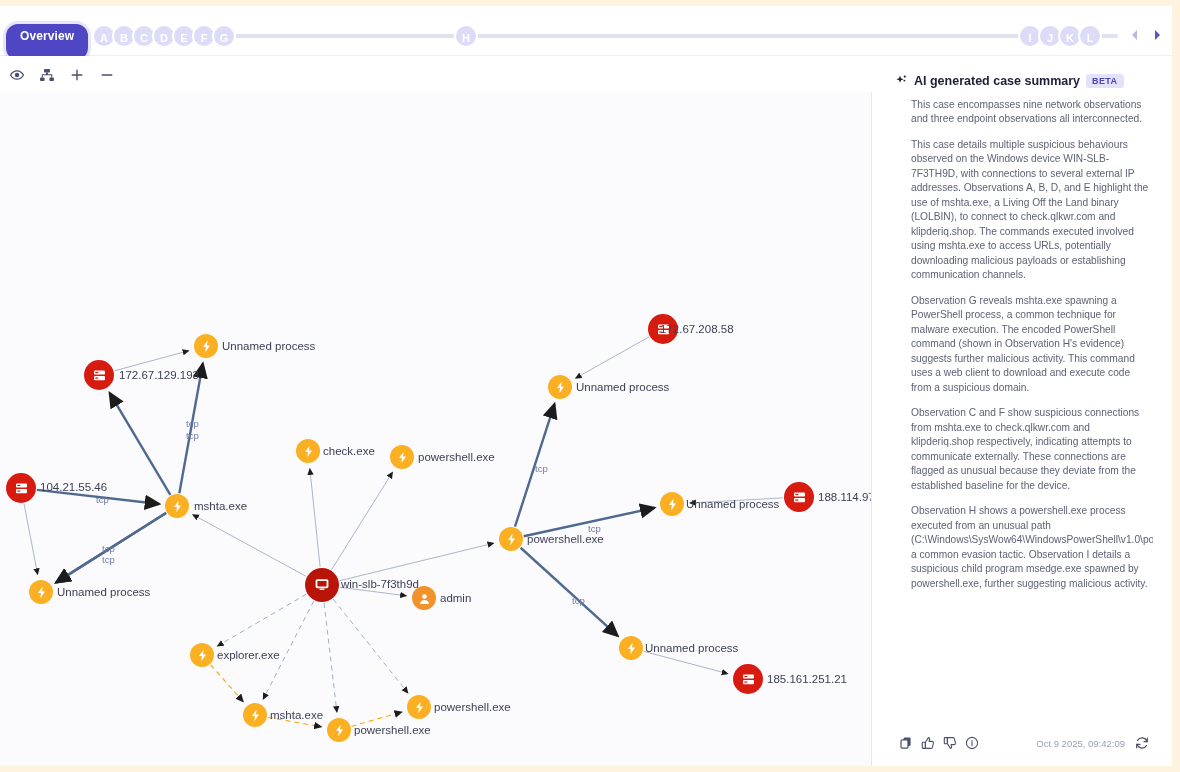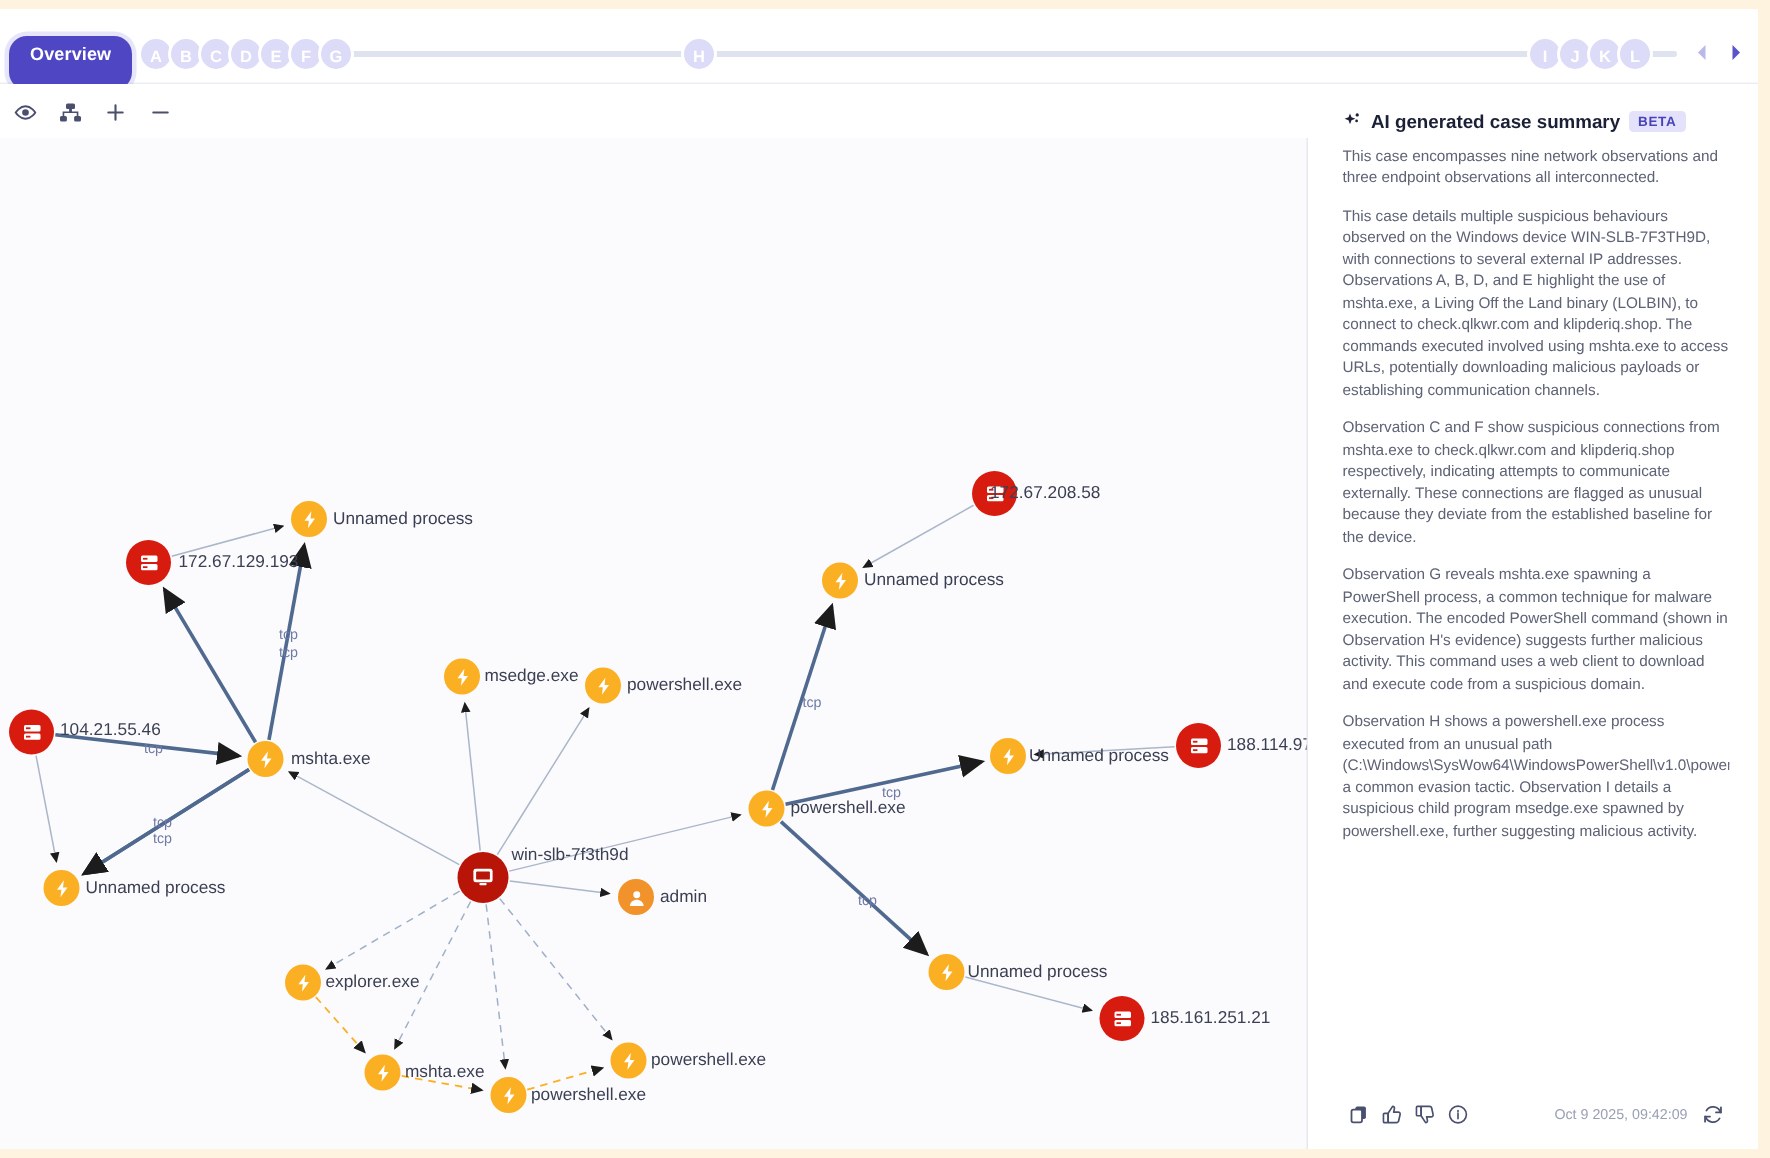--- a/index.html
+++ b/index.html
@@ -130,21 +130,21 @@
     font-size: 9px; font-weight: 700;
     padding: 2px 6px; border-radius: 3px;
     letter-spacing: .4px;
   }
   #ai-body {
     position: absolute; left: 22px; top: 42px;
     width: 258px; height: 600px;
     overflow: hidden;
   }
   #ai-body p {
-    margin: 0 0 11px 0;
+    margin: 0 0 11px 16px;
     font-size: 10.2px;
     line-height: 1.42;
     color: #5d6275;
   }
   #ai-footer {
     position: absolute; left: 22px; top: 676px;
     width: 258px; height: 22px;
     display: flex; align-items: center;
   }
   .fbtn {
@@ -311,21 +311,21 @@
         </span>
       </div>
       <div class="nlabel" style="left: 57px; top: 494px;">Unnamed process</div>
       <div class="gnode proc" style="left: 296px; top: 347px; width: 24px; height: 24px;">
         <span>
           <svg width="13" height="13" viewBox="0 0 13 13">
             <path d="M7.6 0.8 3.0 7.1h2.9l-0.6 5.1 4.7-6.6H7.0Z" fill="#fff"></path>
           </svg>
         </span>
       </div>
-      <div class="nlabel" style="left: 323px; top: 353px;">msedge.exe</div>
+      <div class="nlabel" style="left: 323px; top: 353px;">check.exe</div>
       <div class="gnode proc" style="left: 390px; top: 353px; width: 24px; height: 24px;">
         <span>
           <svg width="13" height="13" viewBox="0 0 13 13">
             <path d="M7.6 0.8 3.0 7.1h2.9l-0.6 5.1 4.7-6.6H7.0Z" fill="#fff"></path>
           </svg>
         </span>
       </div>
       <div class="nlabel" style="left: 418px; top: 359px;">powershell.exe</div>
       <div class="gnode ip" style="left: 648px; top: 222px; width: 30px; height: 30px;">
         <span>
@@ -394,21 +394,21 @@
       <div class="nlabel" style="left: 767px; top: 581px;">185.161.251.21</div>
       <div class="gnode dev" style="left: 305px; top: 476px; width: 34px; height: 34px;">
         <span>
           <svg width="18" height="18" viewBox="0 0 18 18">
             <rect x="2.6" y="3.2" width="12.8" height="9" rx="1.6" fill="#fff"></rect>
             <rect x="4.4" y="5" width="9.2" height="5.4" rx=".6" fill="#b81508"></rect>
             <rect x="6.6" y="12.6" width="4.8" height="1.5" rx=".6" fill="#fff"></rect>
           </svg>
         </span>
       </div>
-      <div class="nlabel" style="left: 341px; top: 472px;">win-slb-7f3th9d</div>
+      <div class="nlabel" style="left: 341px; top: 486px;">win-slb-7f3th9d</div>
       <div class="gnode user" style="left: 412px; top: 494px; width: 24px; height: 24px;">
         <span>
           <svg width="13" height="13" viewBox="0 0 13 13">
             <circle cx="6.5" cy="4.5" r="2.3" fill="#fff"></circle>
             <path d="M1.9 12c.3-2.6 2.3-4.1 4.6-4.1S10.8 9.4 11.1 12Z" fill="#fff"></path>
           </svg>
         </span>
       </div>
       <div class="nlabel" style="left: 440px; top: 500px;">admin</div>
       <div class="gnode proc" style="left: 190px; top: 551px; width: 24px; height: 24px;">
@@ -455,22 +455,22 @@
         </svg>
       </span>
       <span id="ai-title">AI generated case summary</span>
       <span id="beta-badge">BETA</span>
     </div>
 
     <div id="ai-body">
 
       <p>This case encompasses nine network observations and three endpoint observations all interconnected.</p>
         <p>This case details multiple suspicious behaviours observed on the Windows device WIN-SLB-7F3TH9D, with connections to several external IP addresses. Observations A, B, D, and E highlight the use of mshta.exe, a Living Off the Land binary (LOLBIN), to connect to check.qlkwr.com and klipderiq.shop. The commands executed involved using mshta.exe to access URLs, potentially downloading malicious payloads or establishing communication channels.</p>
+        <p>Observation G reveals mshta.exe spawning a PowerShell process, a common technique for malware execution. The encoded PowerShell command (shown in Observation H's evidence) suggests further malicious activity.  This command uses a web client to download and execute code from a suspicious domain.</p>
         <p>Observation C and F show suspicious connections from mshta.exe to check.qlkwr.com and klipderiq.shop respectively, indicating attempts to communicate externally. These connections are flagged as unusual because they deviate from the established baseline for the device.</p>
-        <p>Observation G reveals mshta.exe spawning a PowerShell process, a common technique for malware execution. The encoded PowerShell command (shown in Observation H's evidence) suggests further malicious activity.  This command uses a web client to download and execute code from a suspicious domain.</p>
         <p>Observation H shows a powershell.exe process executed from an unusual path (C:\Windows\SysWow64\WindowsPowerShell\v1.0\powershell.exe), a common evasion tactic. Observation I details a suspicious child program msedge.exe spawned by powershell.exe, further suggesting malicious activity.</p>
 
     </div>
 
     <div id="ai-footer">
       <div class="fbtn">
         <svg width="14" height="14" viewBox="0 0 14 14" fill="none" stroke="#4a4f6e" stroke-width="1.2">
           <rect x="4.6" y="1.6" width="7" height="8.4" rx="1.2" fill="#4a4f6e" stroke="none"></rect>
           <rect x="2" y="3.8" width="7" height="8.4" rx="1.2" fill="#ffffff"></rect>
         </svg>

